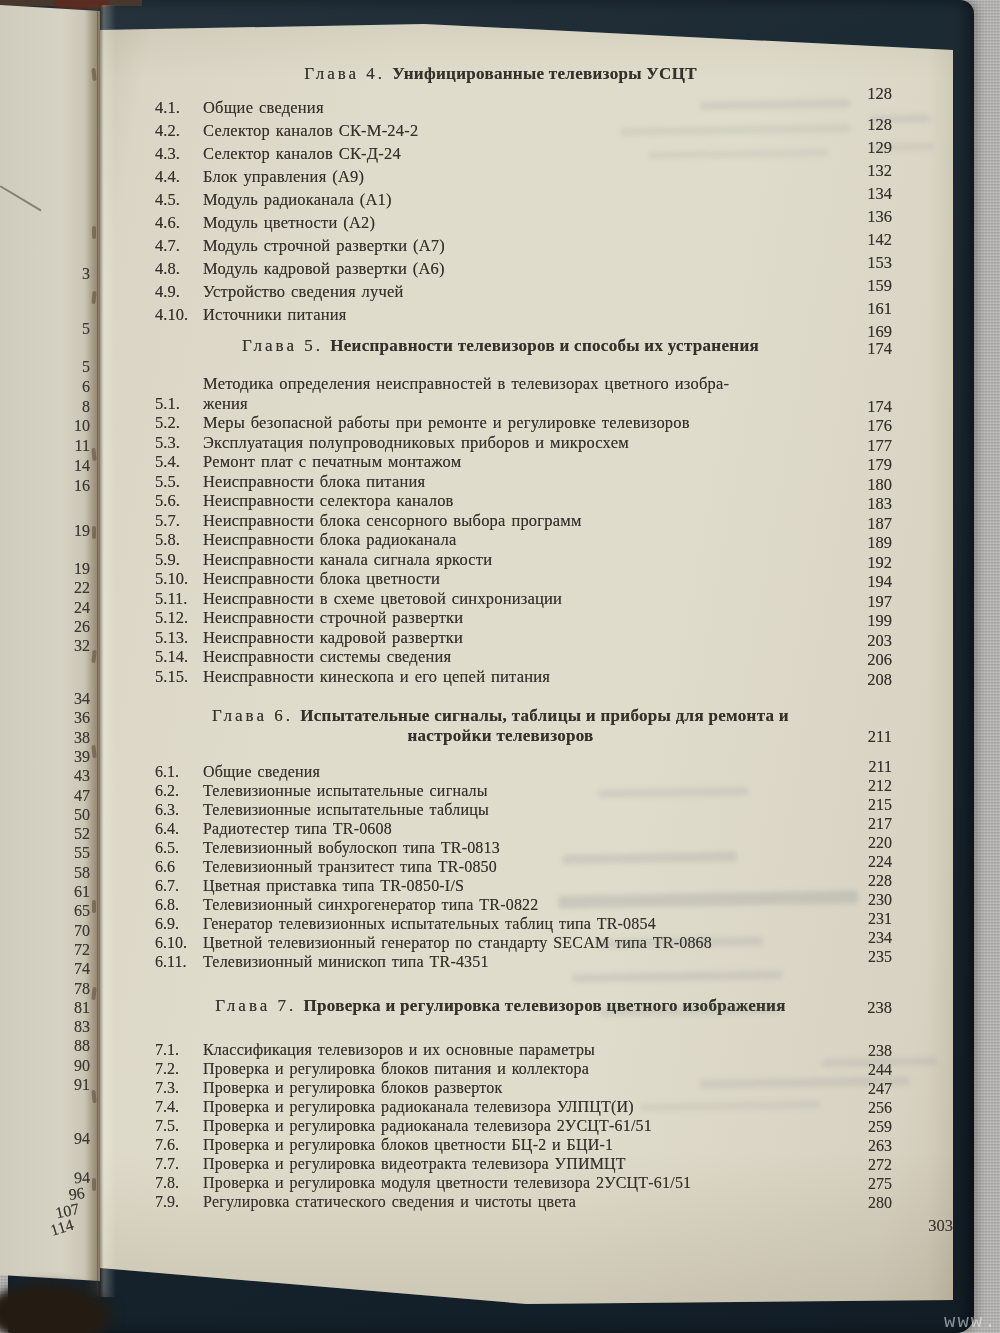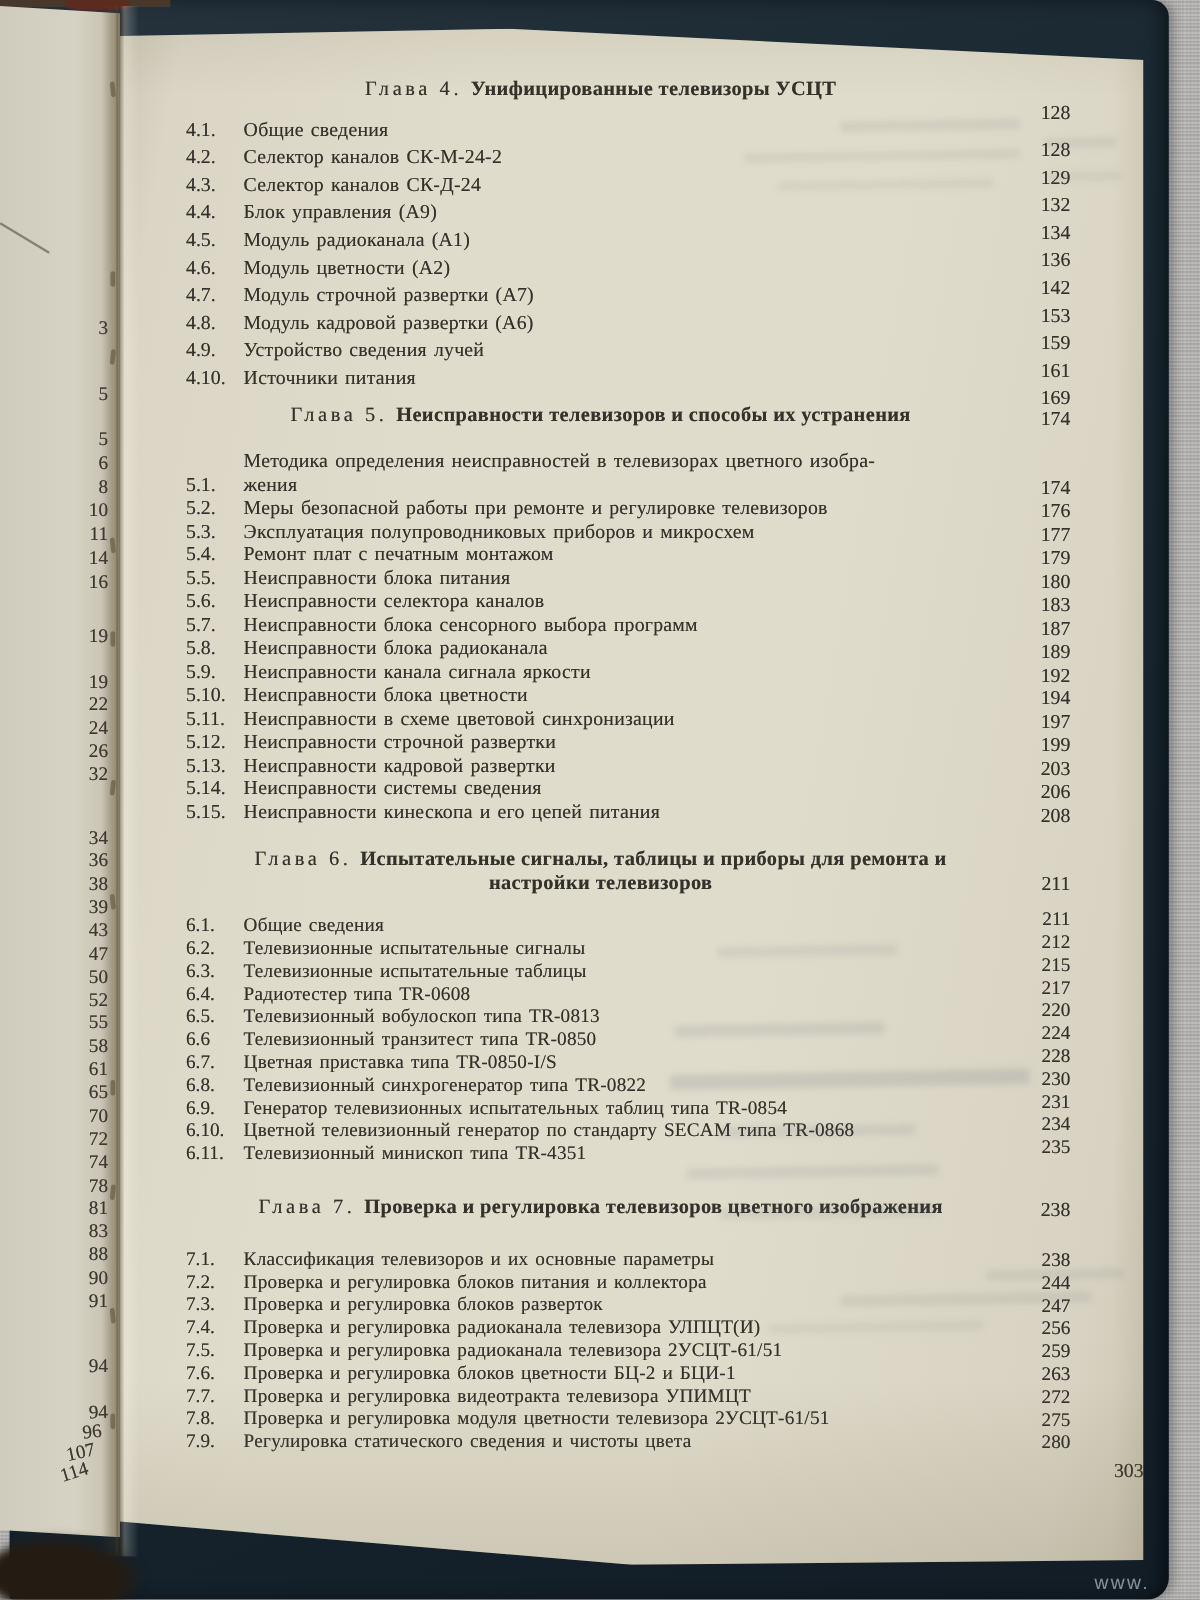--- a/index.html
+++ b/index.html
@@ -26,22 +26,22 @@
     background:linear-gradient(90deg,rgba(0,0,0,0) 0%,rgba(85,70,45,.28) 42%,rgba(60,48,28,.38) 50%,rgba(255,252,240,.25) 62%,rgba(0,0,0,0) 100%);}
   .crease{position:absolute;left:97px;top:5px;width:1px;height:1290px;background:rgba(80,66,42,.45);}
   .stitch{position:absolute;width:4px;height:13px;background:#574b37;opacity:.55;border-radius:2px;}
   .hair{position:absolute;left:0;top:185px;width:48px;height:2px;background:rgba(125,120,105,.9);
         transform:rotate(31deg);transform-origin:left center;border-radius:1px;}
   .headband{position:absolute;left:54px;top:0;width:54px;height:9px;background:#5d2a20;
         border-radius:0 0 45% 45%;filter:blur(1px);}
   .top-left-strip{position:absolute;left:0;top:0;width:142px;height:6px;background:#46382d;}
   .corner-blob{position:absolute;left:-12px;top:1280px;width:130px;height:64px;border-radius:50%;
         background:radial-gradient(ellipse at 40% 60%,#241c13 0%,#241c13 55%,rgba(36,28,19,0) 75%);filter:blur(4px);}
-  .watermark{position:absolute;left:912px;top:1311px;font-family:Liberation Sans, sans-serif;
-        font-size:16px;letter-spacing:2px;color:rgba(235,238,245,.55);}
+  .watermark{position:absolute;left:944px;top:1311px;font-family:Liberation Mono, monospace;
+        font-size:19px;letter-spacing:2px;color:rgba(235,238,245,.55);}
 
   
   .lp-num{position:absolute;right:10px;width:80px;text-align:right;font-size:16px;color:#3b3831;
           text-shadow:0 0 .4px rgba(55,50,45,.6);}
 
   
   .toc{position:absolute;left:55px;top:0;width:737px;}
   .chead{position:absolute;left:0;width:691px;text-align:center;font-size:17px;line-height:20px;white-space:nowrap;}
   .chead .glava{letter-spacing:3px;font-weight:normal;}
   .chead .ctitle{font-weight:bold;letter-spacing:.3px;}

